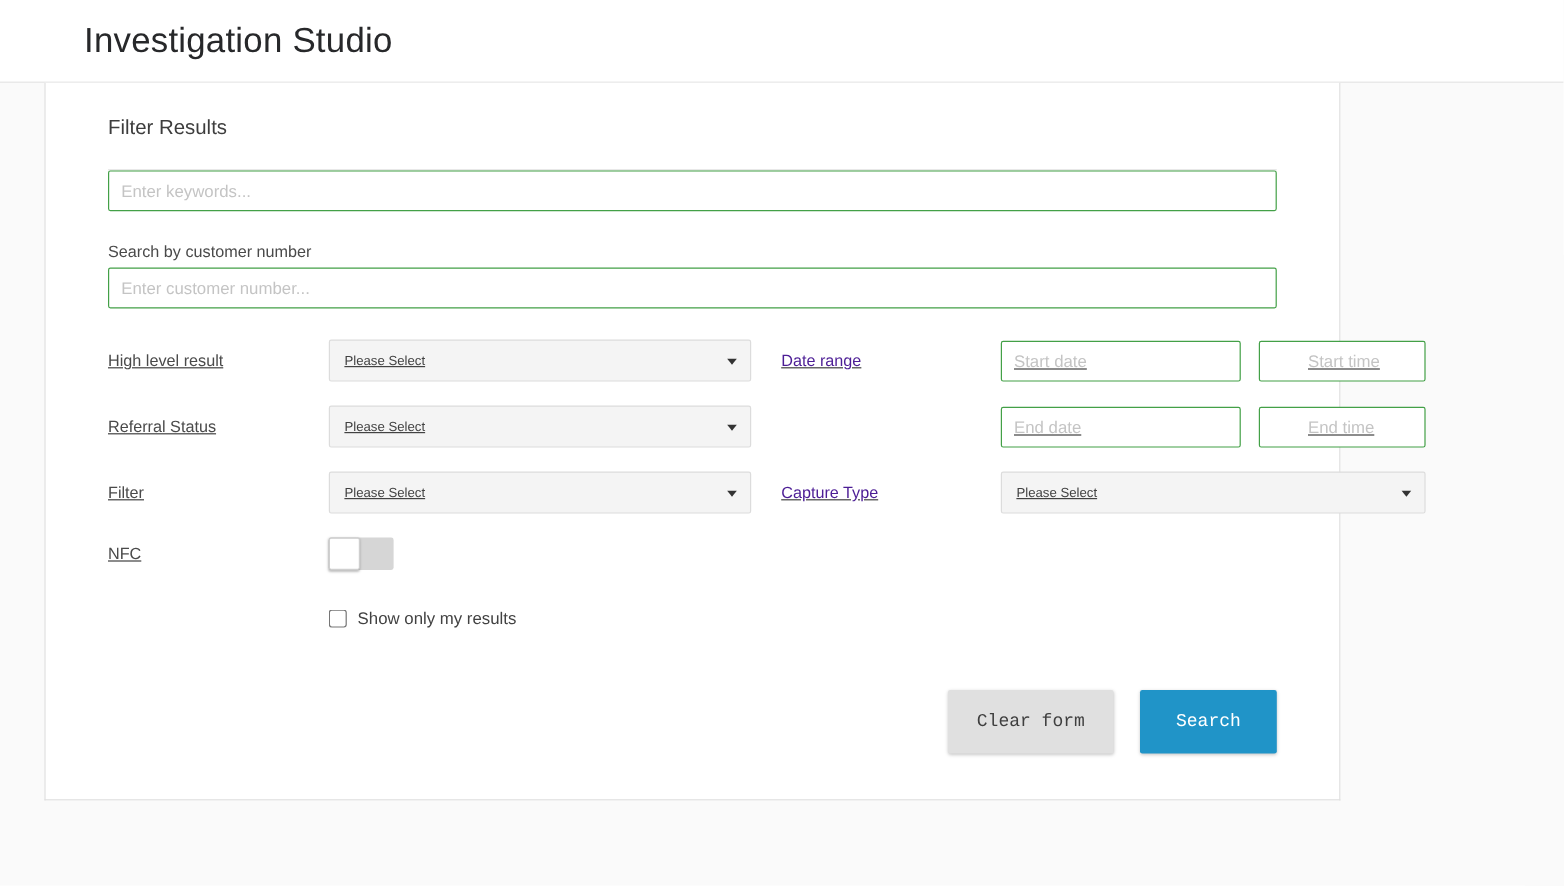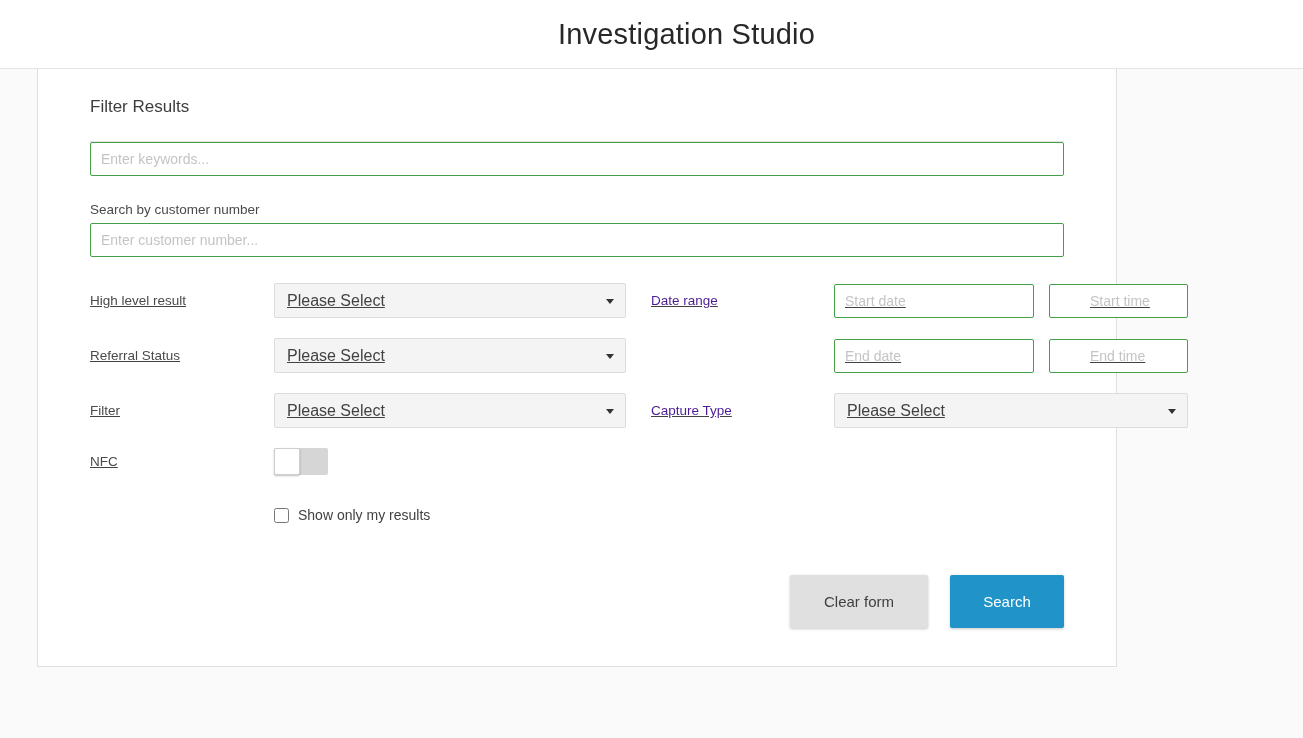--- a/index.html
+++ b/index.html
@@ -13,21 +13,20 @@
   }
 
   
   .app-header {
     background: #ffffff;
     height: 69px;
     border-bottom: 1px solid #e4e4e4;
     display: flex;
     align-items: center;
     padding-left: 70px;
-    justify-content: center;
   }
   .app-title {
     font-size: 29px;
     font-weight: 500;
     color: #27282a;
     letter-spacing: 0.2px;
   }
 
   
   .card {
@@ -98,21 +97,21 @@
   .select-box {
     position: relative;
     width: 100%;
     height: 35px;
     background: #f4f4f4;
     border: 1px solid #dcdcdc;
     border-radius: 2px;
     display: flex;
     align-items: center;
     padding: 0 26px 0 12px;
-    font-size: 16px;
+    font-size: 11px;
     color: #424242;
     cursor: pointer;
     user-select: none;
   }
   .caret {
     position: absolute;
     right: 11px;
     top: 50%;
     margin-top: -2px;
     width: 0; height: 0;
@@ -163,21 +162,21 @@
   .button-row {
     margin-top: 52px;
     display: flex;
     justify-content: flex-end;
     align-items: center;
     gap: 22px;
   }
   .btn {
     height: 53px;
     font-size: 15px;
-    font-family: Liberation Sans, sans-serif;
+    font-family: Liberation Mono, monospace;
     border: none;
     border-radius: 2px;
     cursor: pointer;
     box-shadow: 0 1px 3px rgba(0,0,0,0.22);
     padding: 0 24px;
   }
   .btn-clear {
     background: #e0e0e0;
     color: #3f3f3f;
     min-width: 138px;

